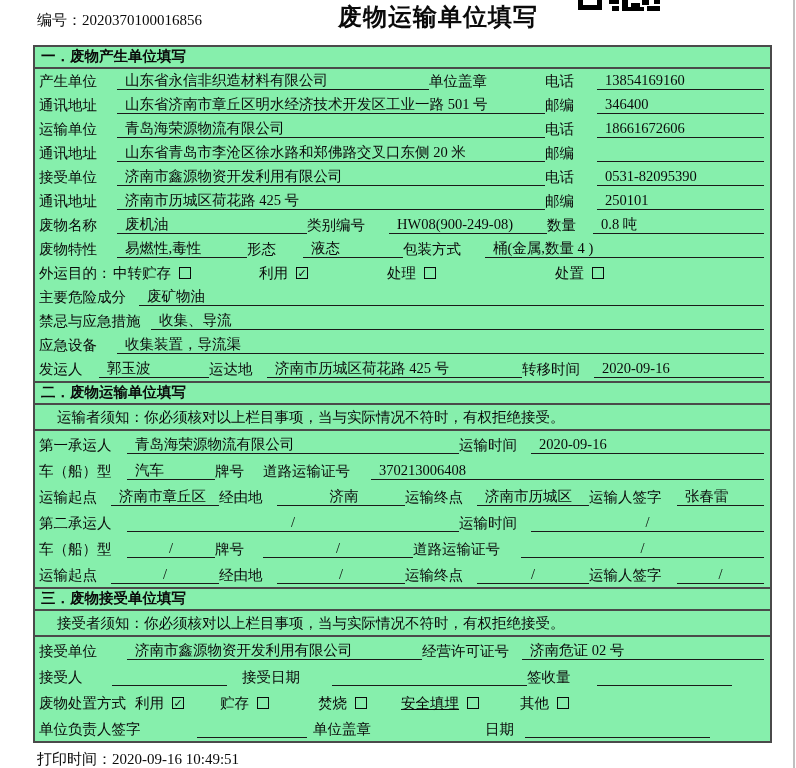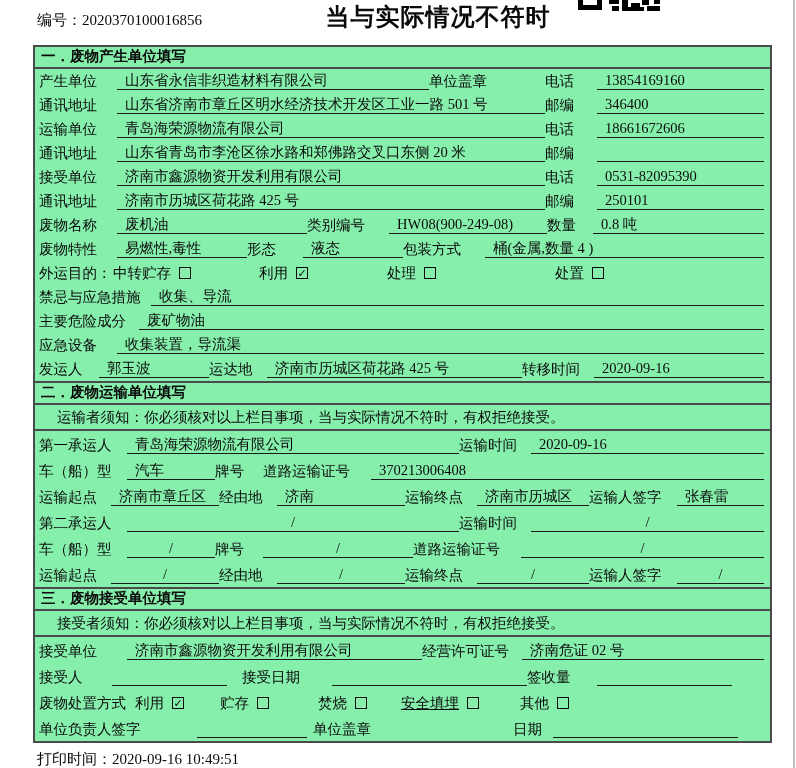--- a/index.html
+++ b/index.html
@@ -73,21 +73,21 @@
   .print-time {
     position: absolute; left: 37px; top: 750px;
     font-size: 15px; white-space: nowrap;
   }
 </style>
 </head>
 <body>
 
 <div class="doc-number"><span>编号：</span><span>2020370100016856</span></div>
 
-<h1 class="doc-title">当与实际情况不符时</h1>
+<h1 class="doc-title">废物运输单位填写</h1>
 
 <svg class="qr-fragment" width="84" height="11" viewBox="0 0 84 11">
   <rect x="2.5" y="-13.5" width="19" height="21" fill="none" stroke="#000" stroke-width="5"></rect>
   <rect x="31" y="0" width="10" height="4" fill="#000"></rect>
   <rect x="34" y="6" width="7" height="5" fill="#000"></rect>
   <rect x="44" y="0" width="6" height="11" fill="#000"></rect>
   <rect x="53" y="3" width="9" height="4" fill="#000"></rect>
   <rect x="50" y="7" width="16" height="4" fill="#000"></rect>
   <rect x="64" y="0" width="7" height="5" fill="#000"></rect>
   <rect x="69" y="6" width="13" height="5" fill="#000"></rect>
@@ -163,26 +163,26 @@
         <span class="cb" style="margin-left: 79px;">
           <span class="cb-text">处理</span>
           <span class="box"></span>
         </span>
         <span class="cb" style="margin-left: 119px;">
           <span class="cb-text">处置</span>
           <span class="box"></span>
         </span>
       </div>
       <div class="row">
+        <span class="label" style="width: 100px; flex: 0 0 100px;">主要危险成分</span>
+        <span class="value grow" style="flex: 1 1 auto;">废矿物油</span>
+      </div>
+      <div class="row">
         <span class="label" style="width: 112px; flex: 0 0 112px;">禁忌与应急措施</span>
         <span class="value grow" style="flex: 1 1 auto;">收集、导流</span>
-      </div>
-      <div class="row">
-        <span class="label" style="width: 100px; flex: 0 0 100px;">主要危险成分</span>
-        <span class="value grow" style="flex: 1 1 auto;">废矿物油</span>
       </div>
       <div class="row">
         <span class="label" style="width: 78px; flex: 0 0 78px;">应急设备</span>
         <span class="value grow" style="flex: 1 1 auto;">收集装置，导流渠</span>
       </div>
       <div class="row">
         <span class="label" style="width: 60px; flex: 0 0 60px; margin-top: 44px;">发运人</span>
         <span class="value" style="width: 110px; flex: 0 0 110px;">郭玉波</span>
         <span class="label" style="width: 58px; flex: 0 0 58px;">运达地</span>
         <span class="value" style="width: 255px; flex: 0 0 255px;">济南市历城区荷花路 425 号</span>
@@ -203,21 +203,21 @@
         <span class="label" style="width: 88px; flex: 0 0 88px;">车（船）型</span>
         <span class="value" style="width: 88px; flex: 0 0 88px;">汽车</span>
         <span class="label" style="width: 48px; flex: 0 0 48px;">牌号</span>
         <span class="label" style="width: 108px; flex: 0 0 108px;">道路运输证号</span>
         <span class="value grow" style="flex: 1 1 auto;">370213006408</span>
       </div>
       <div class="row">
         <span class="label" style="width: 72px; flex: 0 0 72px;">运输起点</span>
         <span class="value" style="width: 108px; flex: 0 0 108px;">济南市章丘区</span>
         <span class="label" style="width: 58px; flex: 0 0 58px;">经由地</span>
-        <span class="value" style="width: 128px; flex: 0 0 128px;">济南</span>
+        <span class="value" style="width: 128px; flex: 0 0 128px; text-align: center;">济南</span>
         <span class="label" style="width: 72px; flex: 0 0 72px;">运输终点</span>
         <span class="value" style="width: 112px; flex: 0 0 112px;">济南市历城区</span>
         <span class="label" style="width: 88px; flex: 0 0 88px;">运输人签字</span>
         <span class="value grow" style="flex: 1 1 auto;">张春雷</span>
       </div>
       <div class="row">
         <span class="label" style="width: 88px; flex: 0 0 88px;">第二承运人</span>
         <span class="value center" style="width: 332px; flex: 0 0 332px;">/</span>
         <span class="label" style="width: 72px; flex: 0 0 72px;">运输时间</span>
         <span class="value center grow" style="flex: 1 1 auto;">/</span>
@@ -278,21 +278,21 @@
         </span>
         <span class="cb" style="margin-left: 41px;">
           <span class="cb-text">其他</span>
           <span class="box"></span>
         </span>
       </div>
       <div class="row">
         <span class="label" style="width: 110px; flex: 0 0 110px;">单位负责人签字</span>
         <span class="value" style="width: 110px; flex: 0 0 110px; margin-left: 48px;"></span>
         <span class="label" style="width: 80px; flex: 0 0 80px; margin-left: 6px;">单位盖章</span>
-        <span class="label" style="width: 40px; flex: 0 0 40px; margin-left: 120px;">日期</span>
+        <span class="label" style="width: 40px; flex: 0 0 40px; margin-left: 92px;">日期</span>
         <span class="value" style="width: 185px; flex: 0 0 185px;"></span>
       </div>
     </div>
   </div>
 
 <div class="print-time"><span>打印时间：</span><span>2020-09-16 10:49:51</span></div>
 
 <div class="page-edge"></div>
 
 </body></html>

